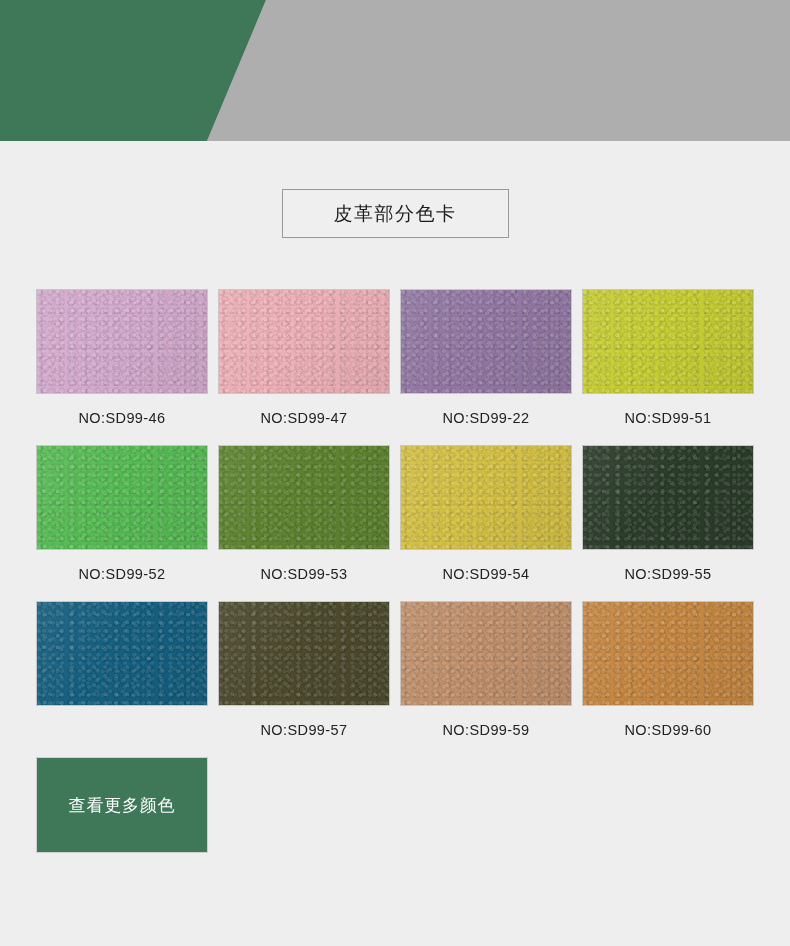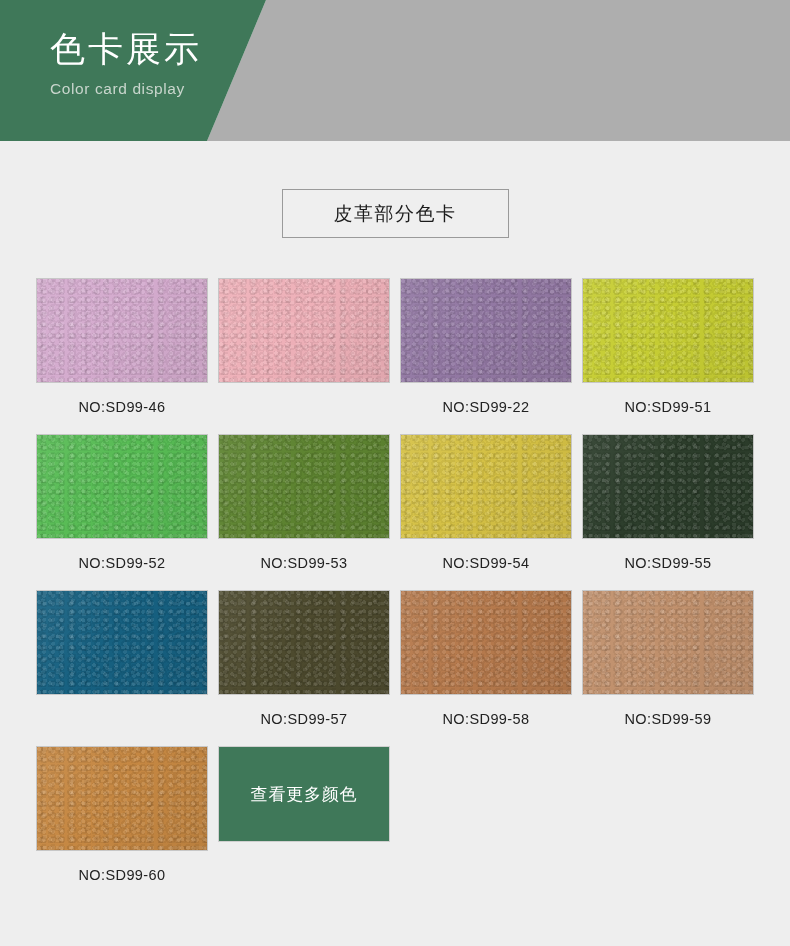--- a/index.html
+++ b/index.html
@@ -83,21 +83,21 @@
     justify-content: center;
     color: #1b1b1b;
     font-size: 19px;
     letter-spacing: 1.5px;
   }
 
   
   .grid {
     position: absolute;
     left: 37px;
-    top: 279px;
+    top: 290px;
     width: 716px;
     display: flex;
     flex-wrap: wrap;
     column-gap: 12px;
     row-gap: 0px;
   }
   .cell {
     width: 170px;
     margin-bottom: 18px;
   }
@@ -159,37 +159,34 @@
     height: 20px;
     margin-top: 15px;
   }
 </style>
 </head>
 <body>
 
 <div class="banner">
   <div class="banner-gray"></div>
   <div class="banner-green"></div>
-  <div class="banner-text">
-    <div class="banner-title">色卡展示</div>
-    <div class="banner-subtitle">Color card display</div>
-  </div>
 </div>
 
 <div class="section-label-wrap">
   <div class="section-label">皮革部分色卡</div>
 </div>
 
 <div class="grid" id="grid">
     <div class="cell">
       <div class="swatch" style="background: rgb(212, 171, 206);"></div>
       <div class="swatch-label">NO:SD99-46</div>
     </div>
     <div class="cell">
       <div class="swatch" style="background: rgb(238, 176, 184);"></div>
+      <div class="swatch-label">NO:SD99-47</div>
     </div>
     <div class="cell">
       <div class="swatch" style="background: rgb(146, 120, 163);"></div>
       <div class="swatch-label">NO:SD99-22</div>
     </div>
     <div class="cell">
       <div class="swatch" style="background: rgb(198, 205, 51);"></div>
       <div class="swatch-label">NO:SD99-51</div>
     </div>
     <div class="cell">
@@ -209,24 +206,20 @@
       <div class="swatch-label">NO:SD99-55</div>
     </div>
     <div class="cell">
       <div class="swatch" style="background: rgb(22, 96, 128);"></div>
     </div>
     <div class="cell">
       <div class="swatch" style="background: rgb(77, 74, 46);"></div>
       <div class="swatch-label">NO:SD99-57</div>
     </div>
     <div class="cell">
-      <div class="swatch" style="background: rgb(181, 121, 76);"></div>
-      <div class="swatch-label">NO:SD99-58</div>
-    </div>
-    <div class="cell">
       <div class="swatch" style="background: rgb(192, 144, 108);"></div>
       <div class="swatch-label">NO:SD99-59</div>
     </div>
     <div class="cell">
       <div class="swatch" style="background: rgb(197, 135, 66);"></div>
       <div class="swatch-label">NO:SD99-60</div>
     </div>
     <div class="cell">
       <div class="cta" style="background: rgb(63, 120, 89);">查看更多颜色</div>
       <div class="cta-empty-label"></div>

